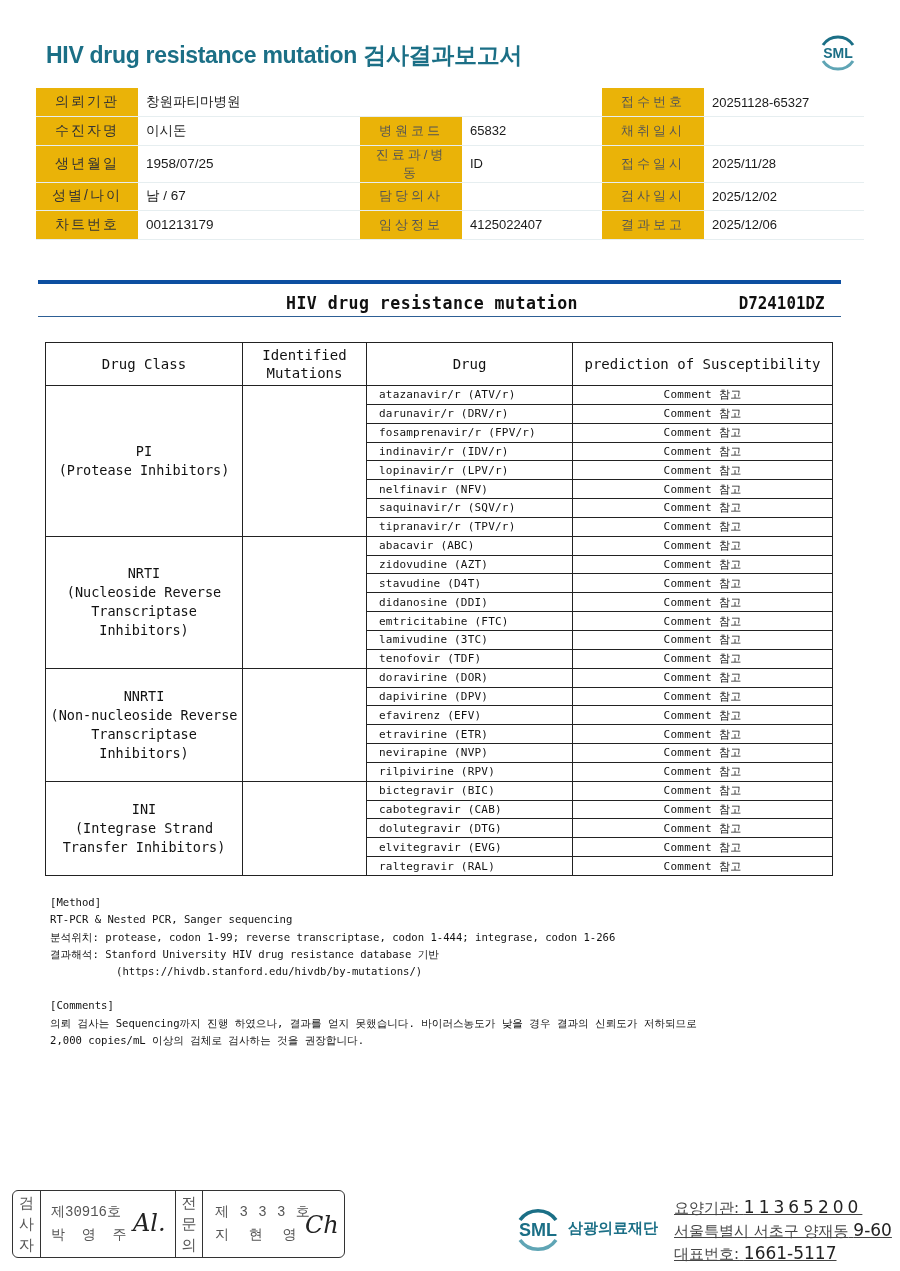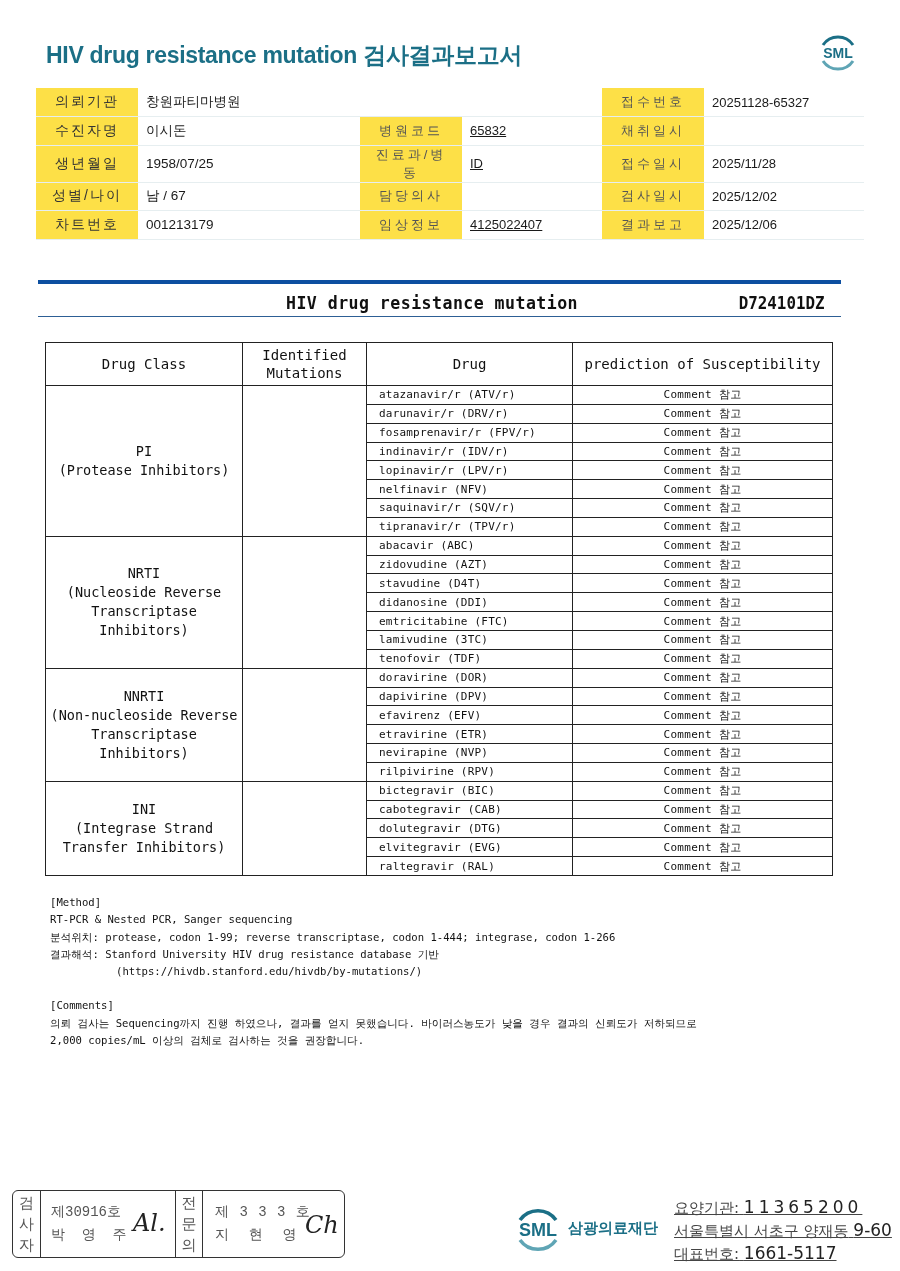--- a/index.html
+++ b/index.html
@@ -12,25 +12,25 @@
     color: #1b6f86; letter-spacing: -0.3px;
   }
   .logo-top { position: absolute; left: 815px; top: 30px; width: 46px; height: 46px; }
 
   
   .info {
     position: absolute; left: 36px; top: 88px; width: 828px;
     border-collapse: collapse; font-family: "Liberation Sans", sans-serif;
   }
   .info td { height: 28.5px; border-bottom: 1px solid #e6eef0; font-size: 13px; padding: 0 8px; }
-  .info td.lbl { background: #fde047; color: #333; font-size: 14px; letter-spacing: 2px; text-align: center; }
+  .info td.lbl { background: #eab308; color: #333; font-size: 14px; letter-spacing: 2px; text-align: center; }
   .info td.lbl.l1 { width: 102px; }
   .info td.v1 { width: 222px; font-size: 13.5px; }
   .info td.lbl.l2 { width: 102px; font-size: 13px; letter-spacing: 3px; color:#555; }
-  .info td.v2 { width: 140px; text-decoration: underline; }
+  .info td.v2 { width: 140px; }
   .info td.lbl.l3 { width: 102px; font-size: 13px; letter-spacing: 3px; color:#555; }
   .info td.v3 { width: 160px; }
   .info td.nobg { background: #ffffff; }
 
   .blue-bar { position: absolute; left: 38px; top: 280px; width: 803px; height: 4px; background: #0d4fa0; }
   .subtitle-row {
     position: absolute; left: 38px; top: 291px; width: 803px; height: 26px;
     border-bottom: 1.5px solid #2d5f95;
     font-family: "DejaVu Sans Mono", monospace; font-size: 18px; color: #111; font-weight: bold;
   }

